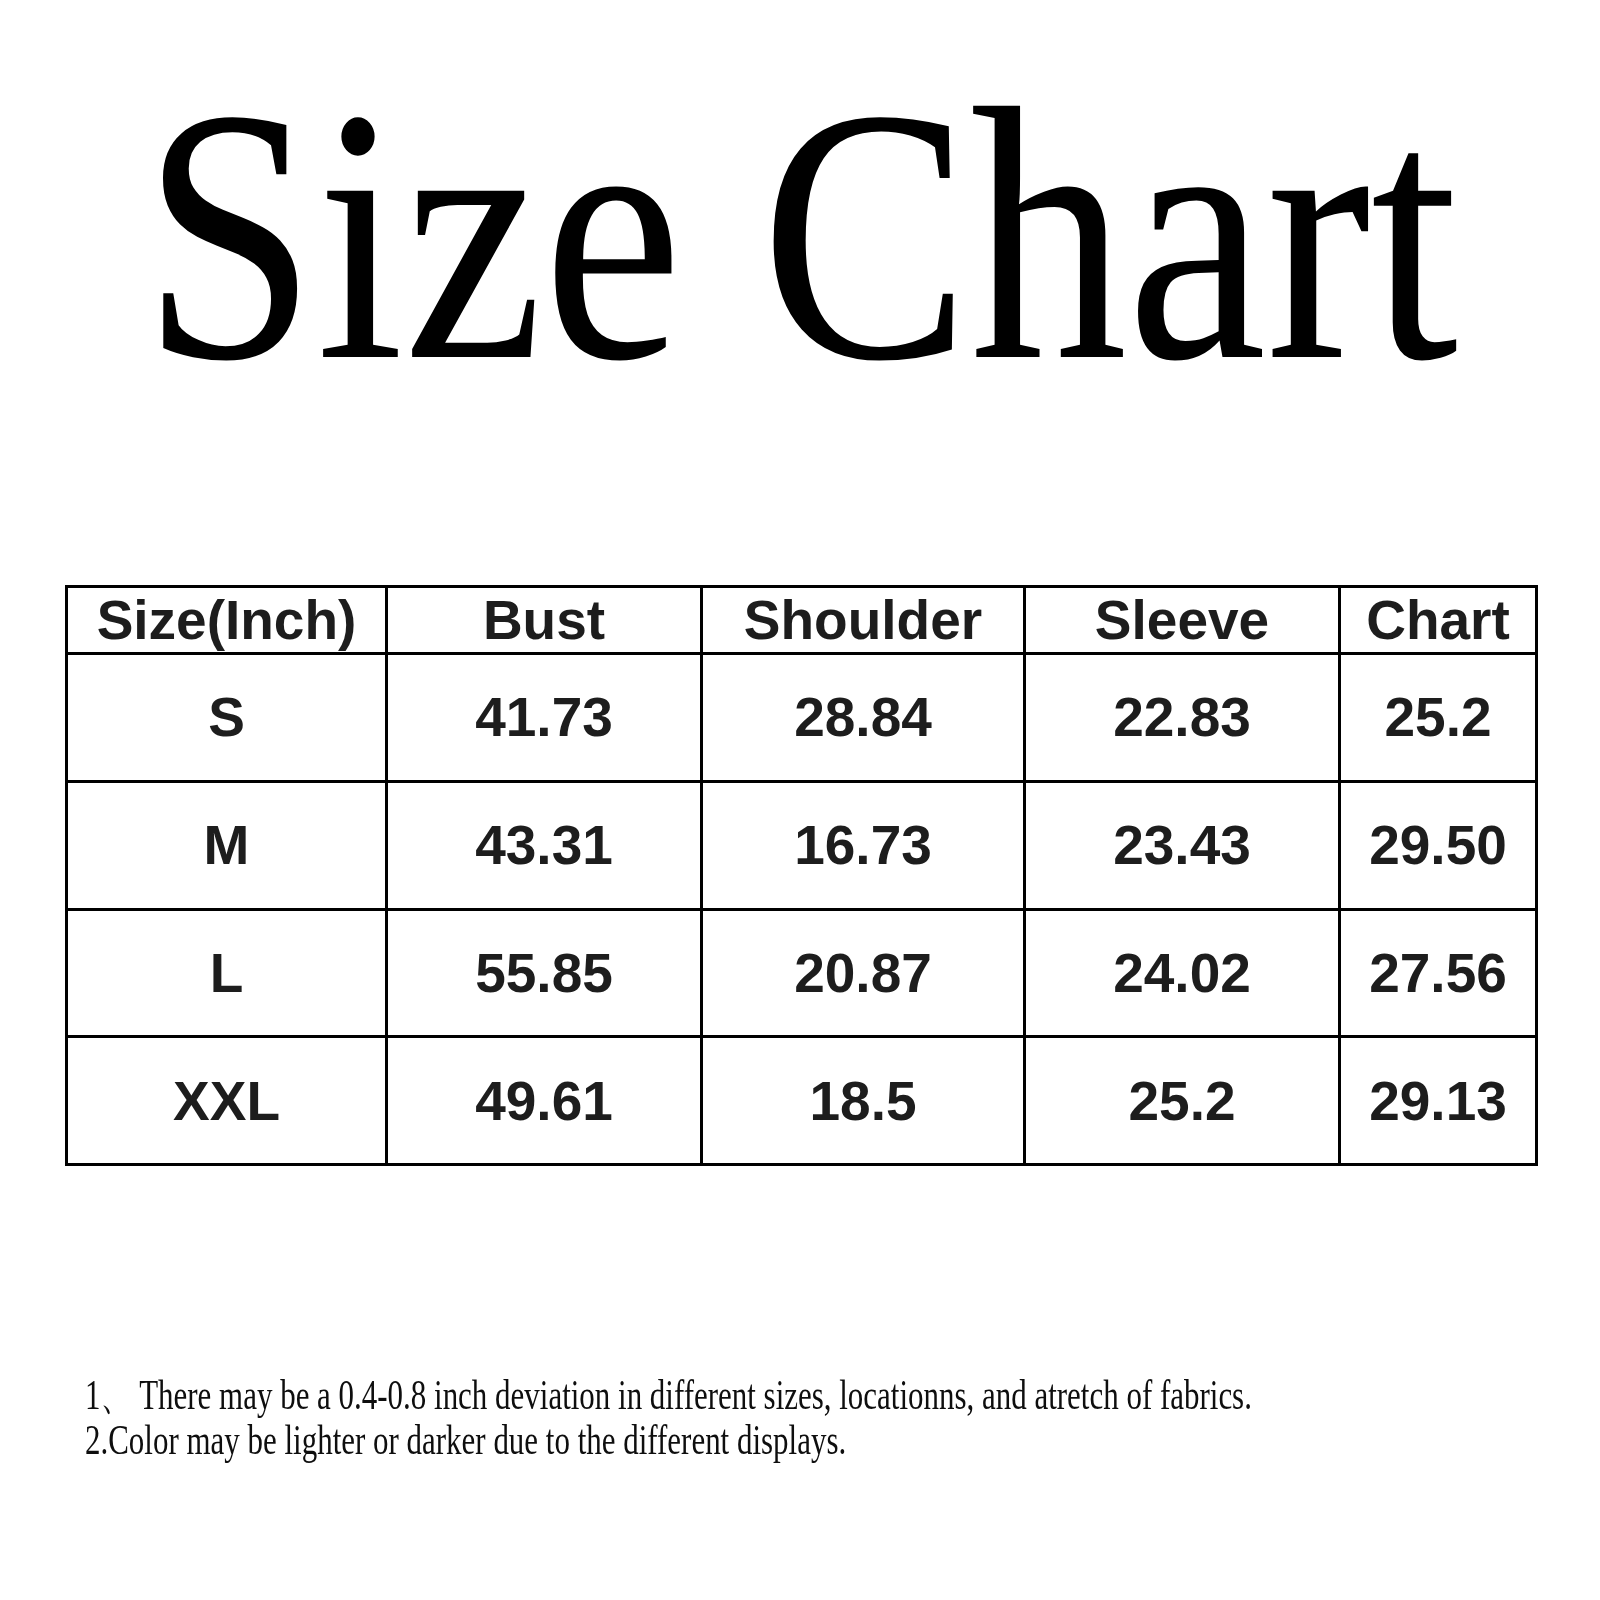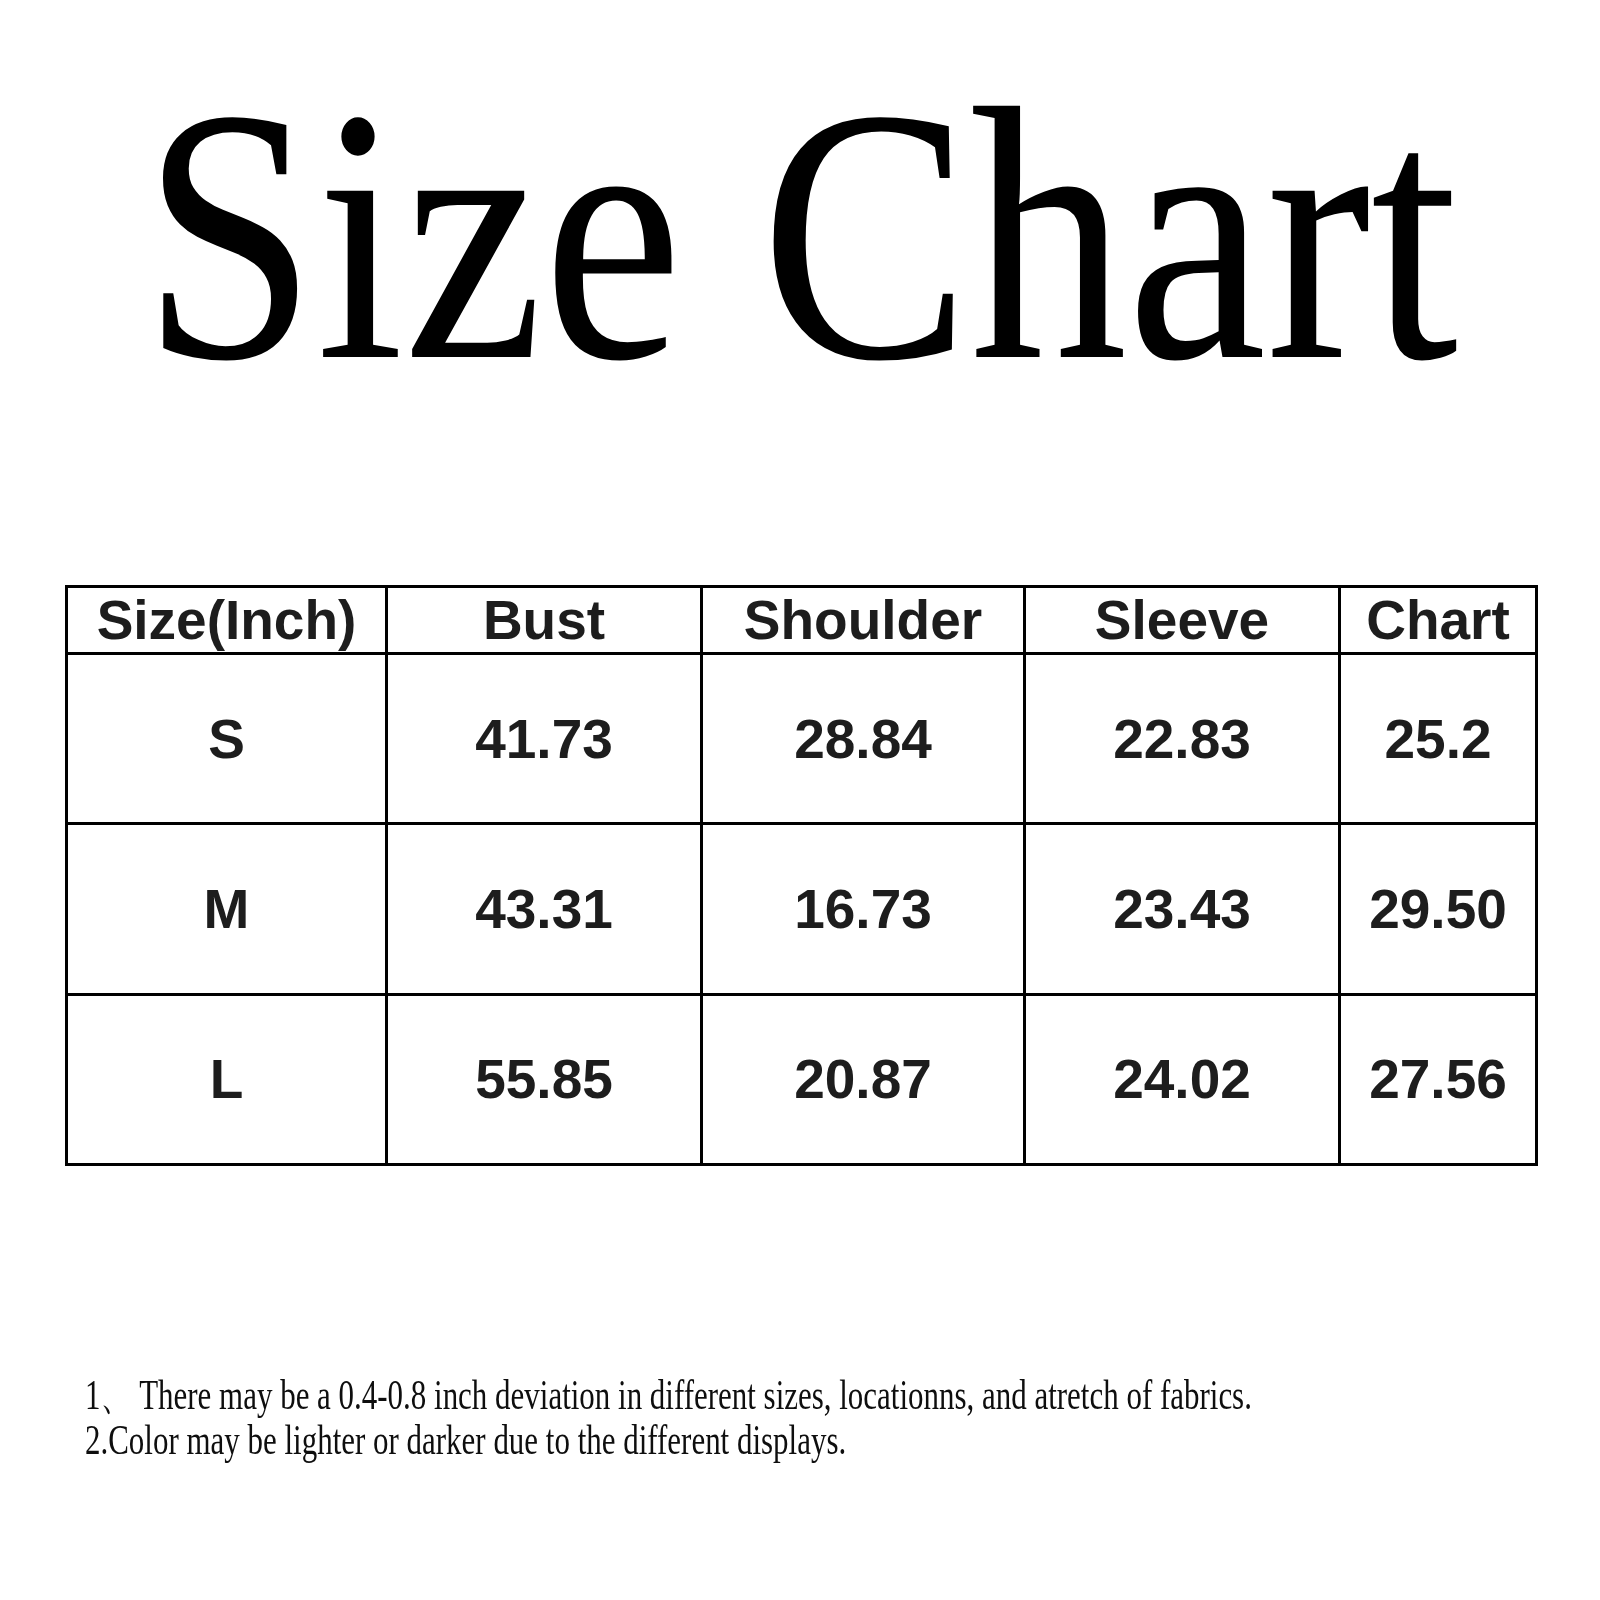--- a/index.html
+++ b/index.html
@@ -114,20 +114,27 @@
         <td>23.43</td>
         <td>29.50</td>
       </tr>
       <tr>
         <td>L</td>
         <td>55.85</td>
         <td>20.87</td>
         <td>24.02</td>
         <td>27.56</td>
       </tr>
+      <tr>
+        <td>XXL</td>
+        <td>49.61</td>
+        <td>18.5</td>
+        <td>25.2</td>
+        <td>29.13</td>
+      </tr>
     </tbody>
   </table>
 
   <div class="notes">
     <span class="note-line">1、 There may be a 0.4-0.8 inch deviation in different sizes, locationns, and atretch of fabrics.</span>
     <span class="note-line">2.Color may be lighter or darker due to the different displays.</span>
   </div>
 
 </div>
 

